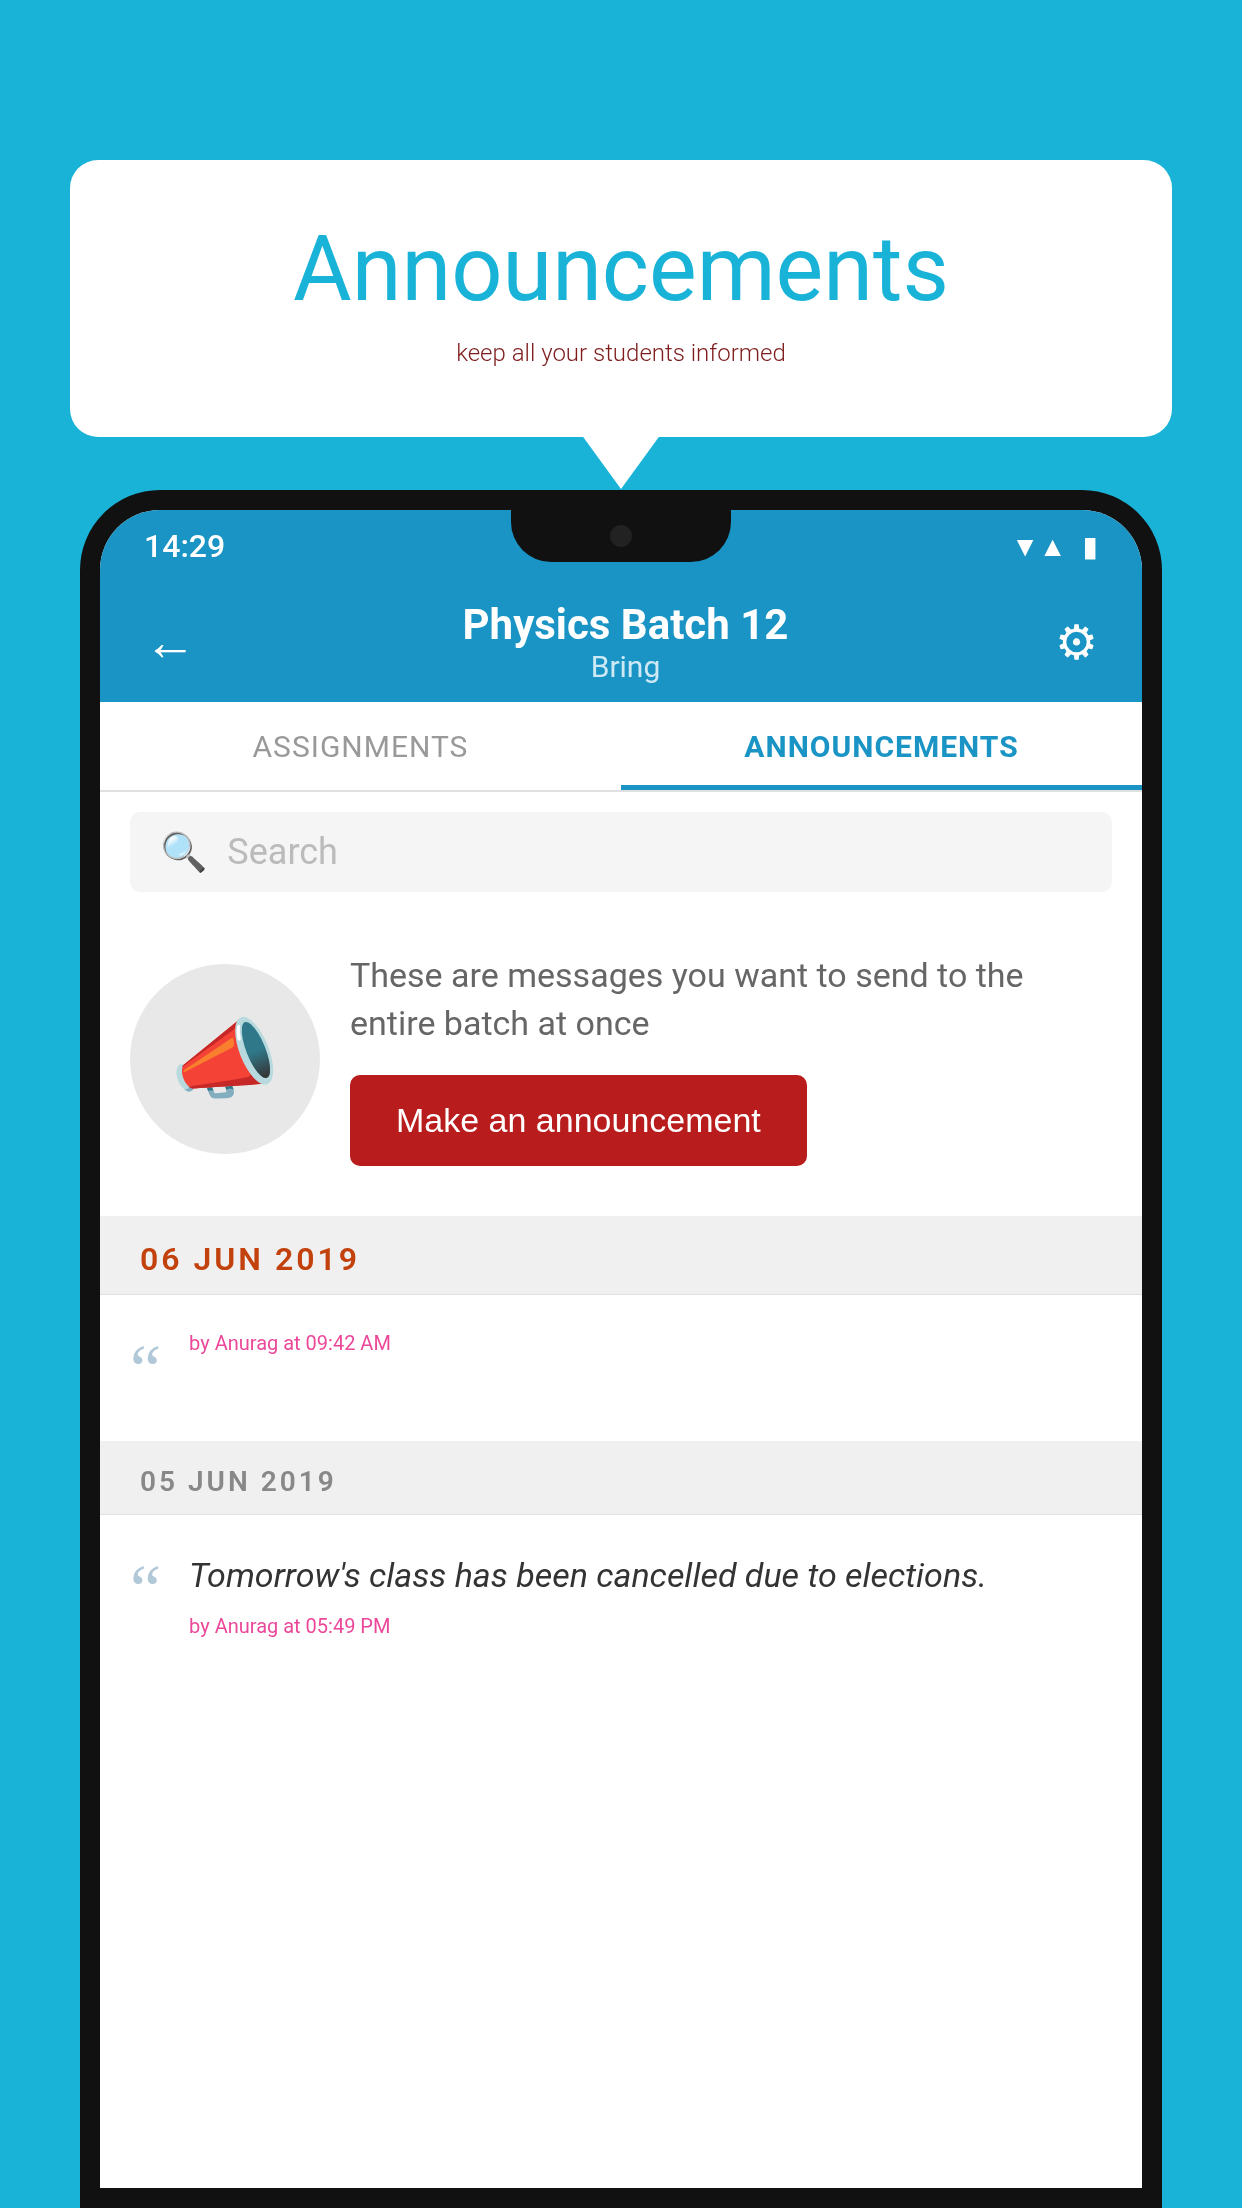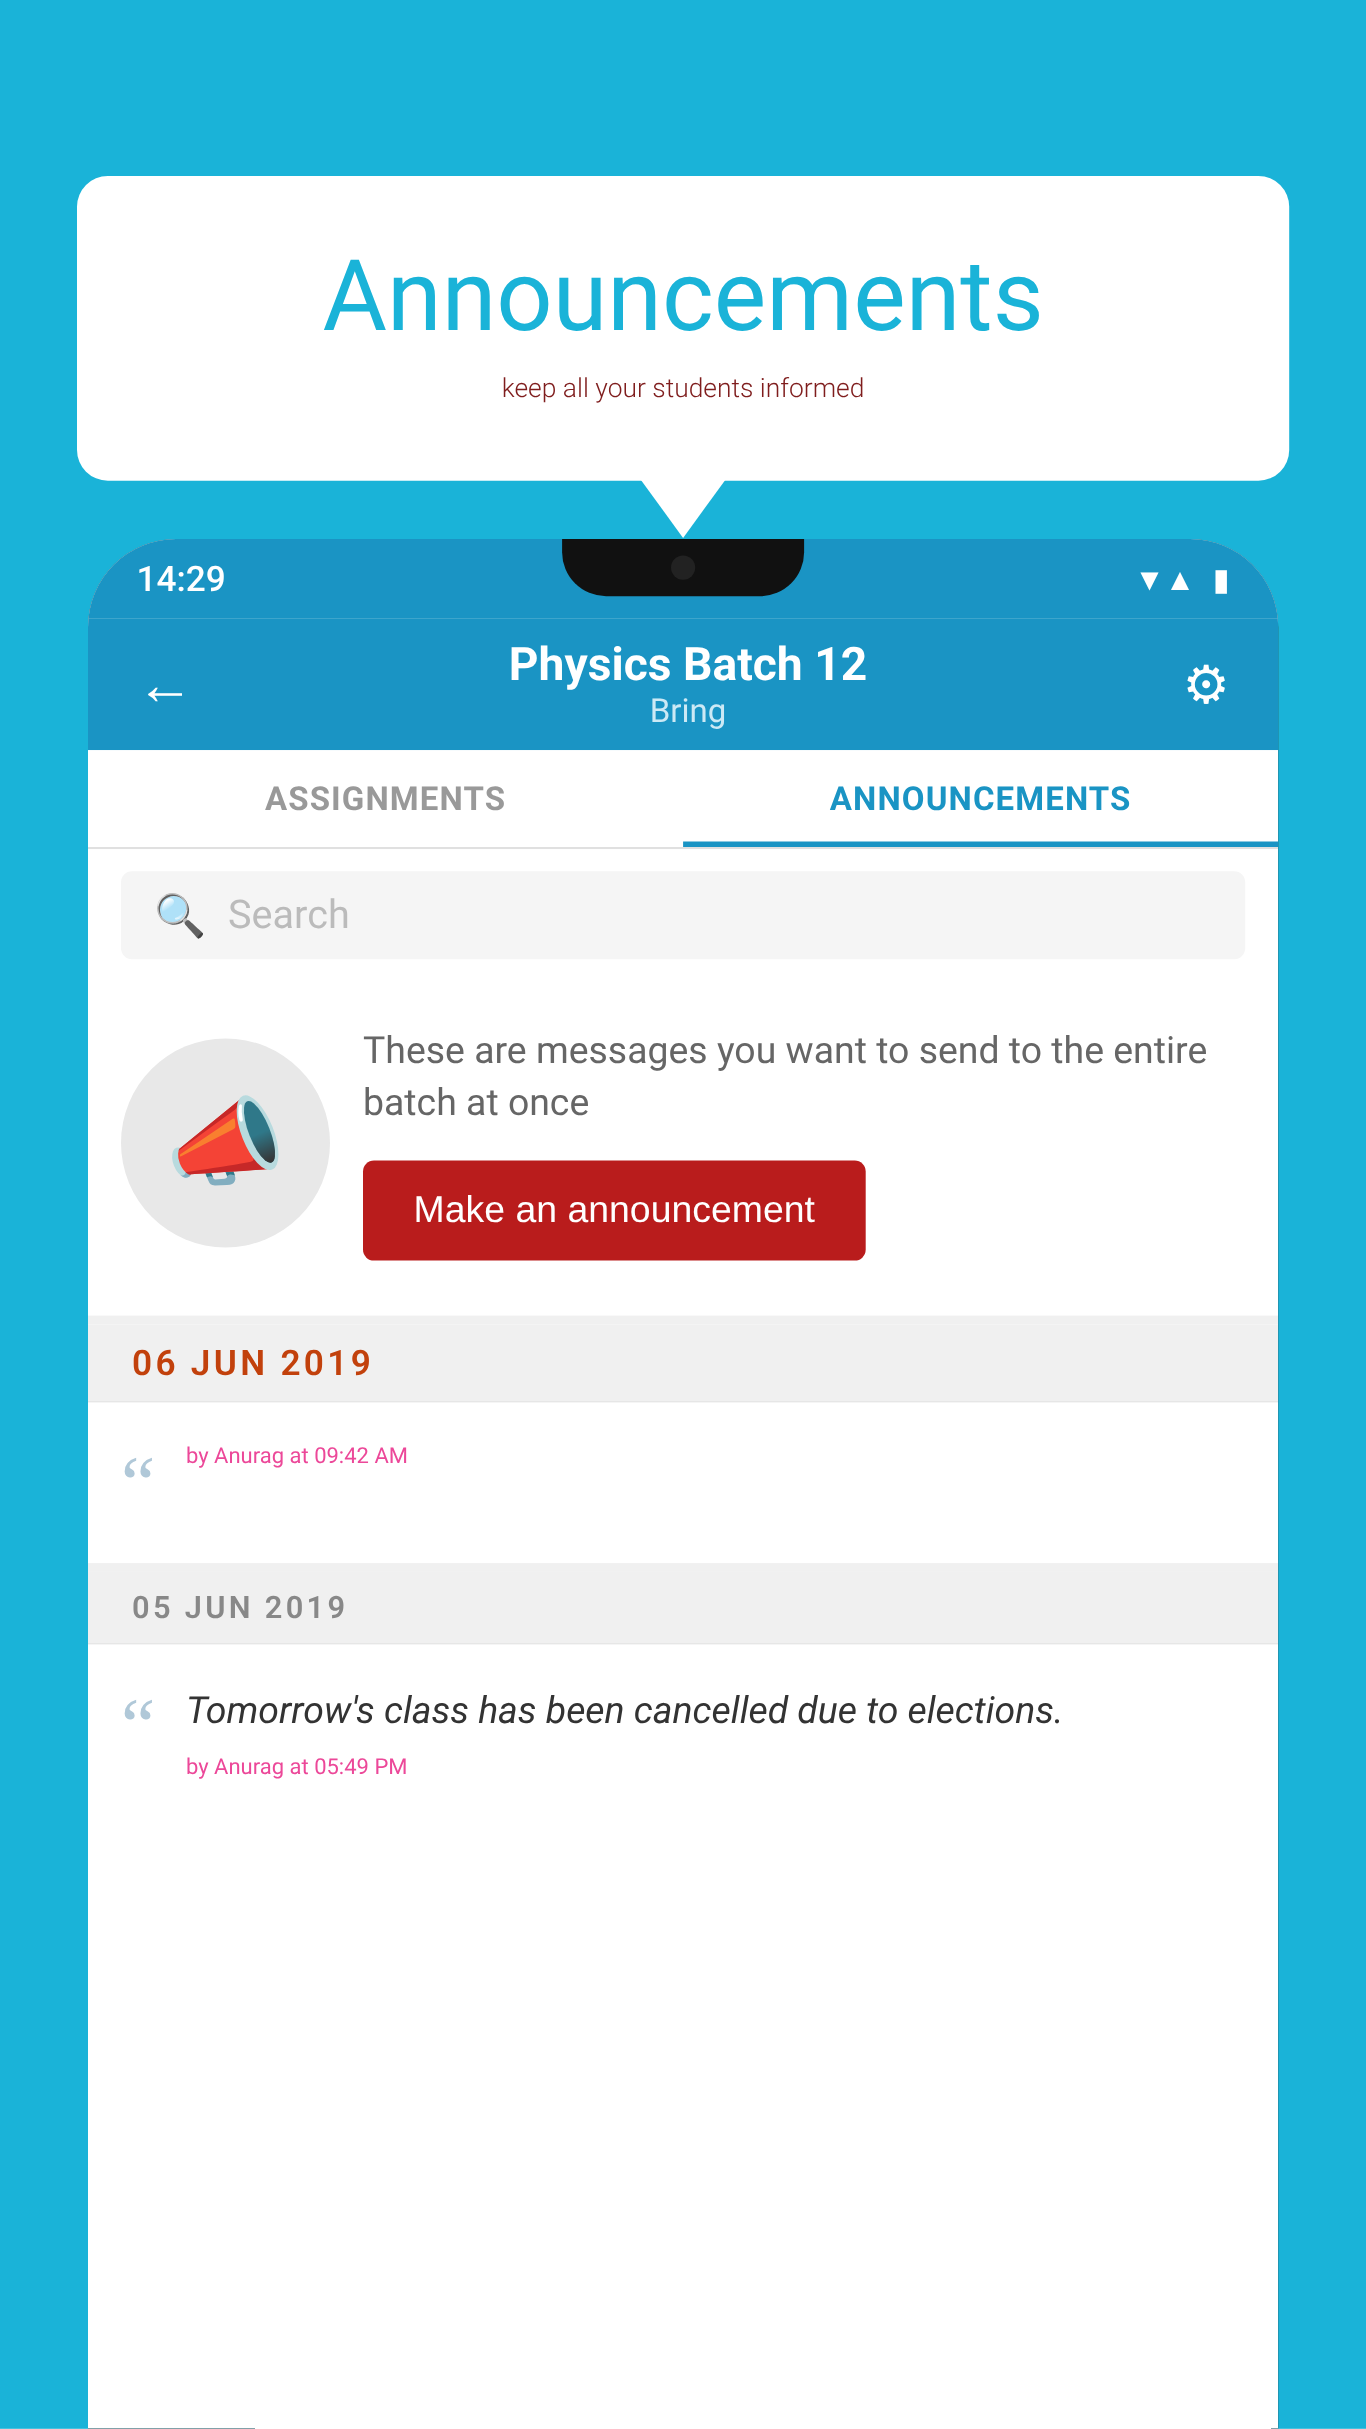--- a/index.html
+++ b/index.html
@@ -58,20 +58,21 @@
 
     
     .phone-frame {
       position: absolute;
       top: 490px;
       left: 80px;
       right: 80px;
       bottom: 0;
       background: #111;
       border-radius: 80px 80px 0 0;
+      padding: 20px;
       overflow: hidden;
     }
 
     .phone-inner {
       background: #fff;
       border-radius: 60px 60px 0 0;
       overflow: hidden;
       height: 100%;
       position: relative;
     }
@@ -175,21 +176,21 @@
       align-items: stretch;
       overflow: hidden;
     }
 
     .tab-item {
       flex: 1;
       display: flex;
       align-items: center;
       justify-content: center;
       font-size: 30px;
-      font-weight: 700;
+      font-weight: 400;
       color: #999;
       cursor: pointer;
       position: relative;
       letter-spacing: 1px;
     }
 
     .tab-item.active {
       color: #1a94c4;
       font-weight: 700;
     }

